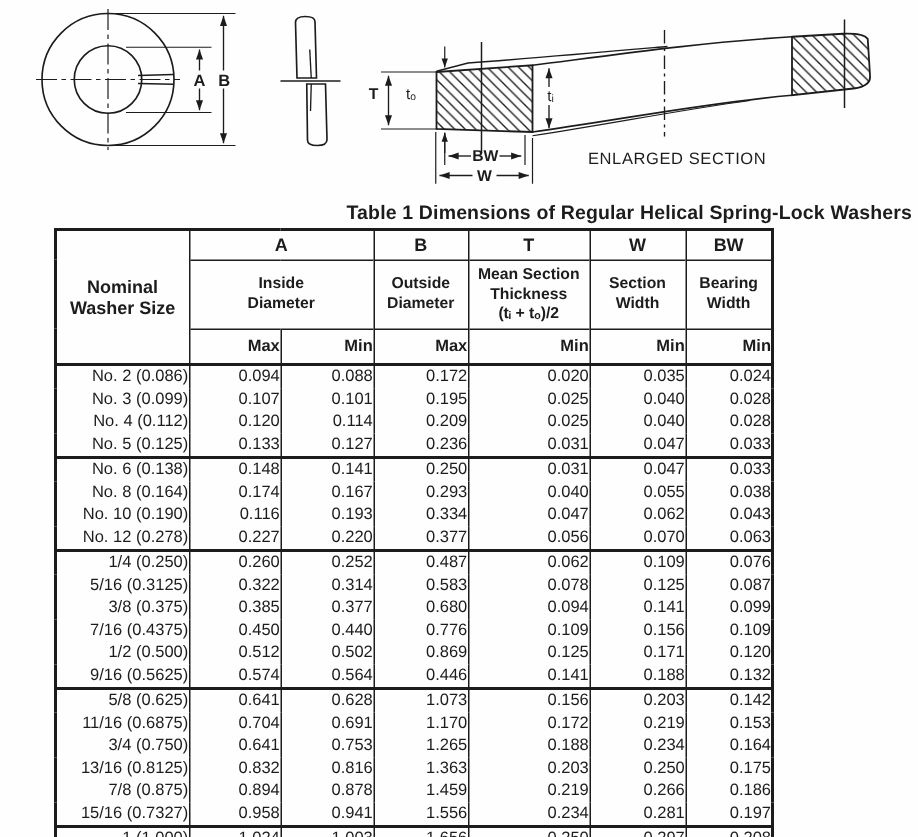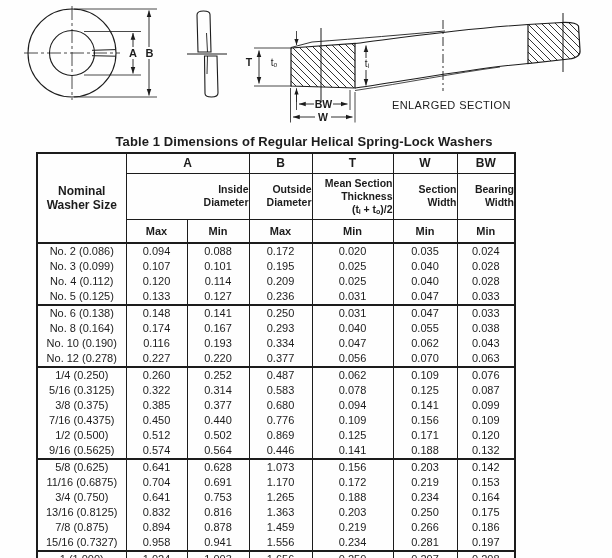--- a/index.html
+++ b/index.html
@@ -8,42 +8,42 @@
     background: #fefefe; color: #1c1c1c;
     font-family: "Liberation Sans", sans-serif;
   }
   .page { position: relative; width: 612px; height: 558px; }
 
   .diagrams { position: absolute; top: 0; left: 0; }
   .diagrams text { font-family: "Liberation Sans", sans-serif; fill: #1c1c1c; }
 
   .table-title {
     position: absolute; top: 134px; left: 0; width: 608px;
-    text-align: center; font-size: 13px; font-weight: bold;
+    text-align: right; font-size: 13px; font-weight: bold;
     letter-spacing: 0.1px;
   }
 
   table.dims {
     position: absolute; top: 152px; left: 36px;
     border-collapse: collapse; table-layout: fixed;
     border: 2px solid #1c1c1c;
     font-size: 11px; text-align: center;
   }
   table.dims td { border-left: 1px solid #1c1c1c; padding: 0; }
   thead td { font-weight: bold; vertical-align: middle; }
   thead tr { border-bottom: 1px solid #1c1c1c; }
   thead { border-bottom: 2px solid #1c1c1c; }
   tr.r-letter { height: 20px; }
   tr.r-letter td { font-size: 12px; }
-  tr.r-desc { height: 46px; text-align: right; }
+  tr.r-desc { height: 46px; }
   tr.r-desc td { white-space: pre-line; line-height: 13px; font-size: 10.5px; }
-  tr.r-sub { height: 24px; }
+  tr.r-sub { height: 24px; text-align: right; }
   td.nominal { white-space: pre-line; line-height: 14px; font-size: 11px; margin-top: 16px; }
   tbody { border-top: 2px solid #1c1c1c; }
-  tbody tr { height: 15px; }
+  tbody tr { height: 15px; text-align: right; }
   tbody td { line-height: 15px; }
 </style>
 </head>
 <body>
 
 <div class="page">
 
   <svg class="diagrams" width="612" height="132" viewBox="0 0 612 132">
     <defs>
       <marker id="arr" viewBox="0 0 10 8" refX="10" refY="4" markerWidth="8" markerHeight="6" orient="auto">

